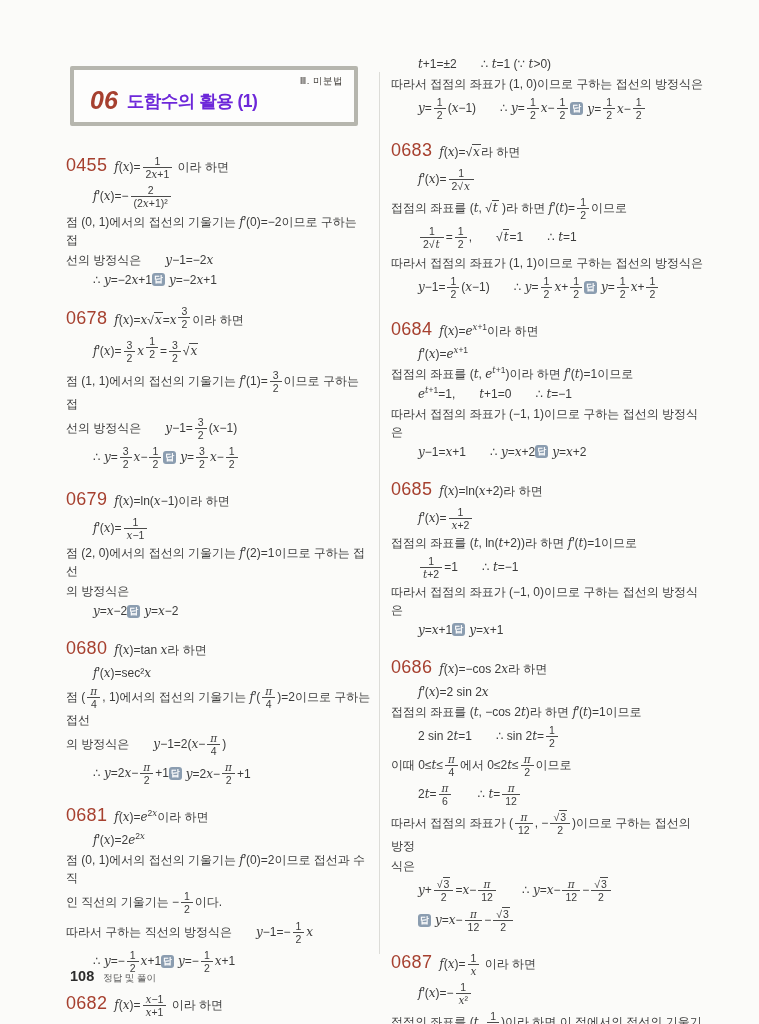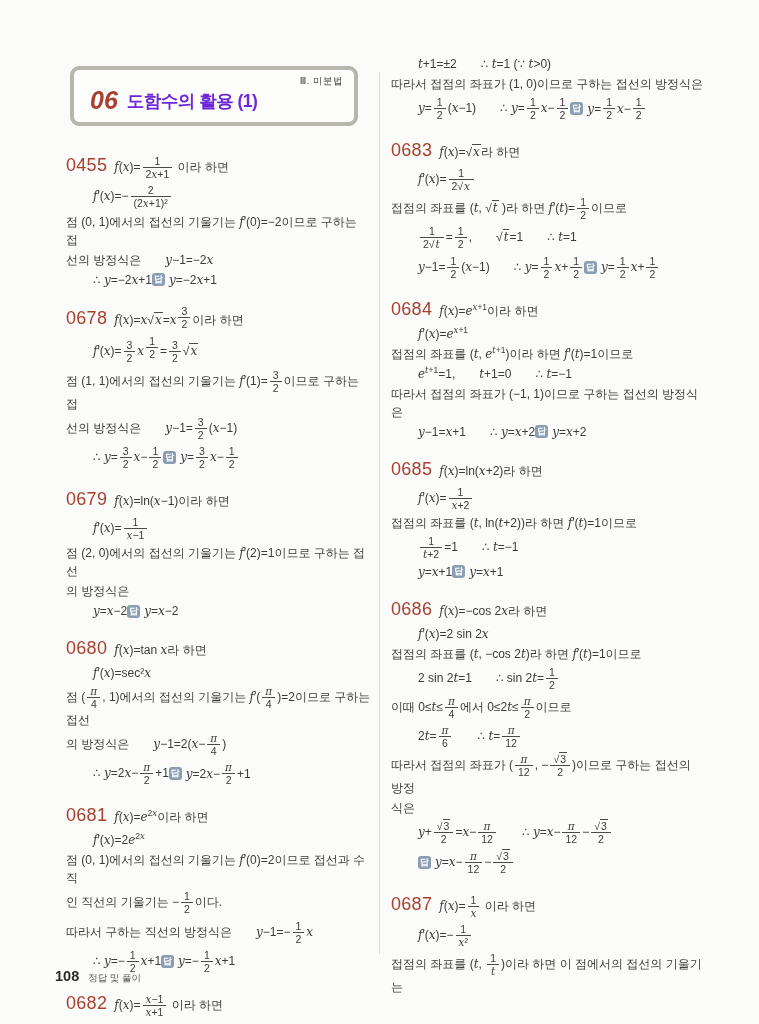--- a/index.html
+++ b/index.html
@@ -8,21 +8,21 @@
     background:#fbfbf9;
     font-family:"Liberation Sans","DejaVu Sans",sans-serif;
     font-size:12px;color:var(--text,#3b3b3b);
     -webkit-font-smoothing:antialiased;
   }
   .sheet{position:relative;width:759px;height:1024px;overflow:hidden;background:#fbfbf9;}
 
   
   .header-box{
     position:absolute;left:70px;top:66px;width:280px;height:52px;
-    border:4px solid var(--header_border,#b6b6ae);border-radius:9px;background:#fdfdfc;
+    border:4px solid var(--header_border,#b6b6ae);border-radius:2px;background:#fdfdfc;
   }
   .unit-label{position:absolute;top:5px;right:11px;font-size:9.5px;color:#44403c;letter-spacing:0.5px;}
   .unit-line{position:absolute;left:16px;bottom:7px;white-space:nowrap;}
   .unit-number{color:var(--problem_number,#a63a30);font-size:25px;font-weight:bold;font-style:italic;margin-right:9px;vertical-align:-2px;text-align:right;}
   .unit-title{font-size:17.5px;font-weight:bold;color:#6d28d9;letter-spacing:-0.5px;}
 
   
   .divider{position:absolute;left:379px;top:72px;width:1px;height:882px;background:var(--divider,#dcdcd8);}
   .col{position:absolute;}
   .col-left{left:66px;top:150px;width:306px;}
@@ -50,21 +50,21 @@
 
   
   .badge{display:inline-block;min-width:13px;height:13px;line-height:13px;text-align:center;
          background:var(--badge_bg,#8b9db0);color:#fff;font-size:9px;border-radius:3px;
          margin-right:4px;font-weight:bold;}
 
   
   .note{position:relative;display:inline-block;width:0;height:0;overflow:visible;vertical-align:middle;}
 
   
-  .footer{position:absolute;left:55px;top:968px;white-space:nowrap;}
+  .footer{position:absolute;left:70px;top:968px;white-space:nowrap;}
   .footer .page-number{font-size:14.5px;font-weight:bold;color:#2c2c2c;}
   .footer .footer-label{font-size:9.5px;color:#5a5a5a;margin-left:9px;}
 </style>
 </head>
 <body>
 
 <div class="sheet">
   <div class="header-box">
     <span class="unit-label">Ⅲ. 미분법</span>
     <span class="unit-line">
@@ -245,20 +245,21 @@
             <span class="fnum">1</span>
             <span class="fden">2</span>
           </span>이므로</div>
         <div class="line math"><span class="frac">
             <span class="fnum">1</span>
             <span class="fden">2<span class="sqrt"><span class="rad">√</span><span class="rcand"><span class="v">t</span></span></span></span>
           </span>=<span class="frac">
             <span class="fnum">1</span>
             <span class="fden">2</span>
           </span>,　　<span class="sqrt"><span class="rad">√</span><span class="rcand"><span class="v">t</span></span></span>=1　　∴ <span class="v">t</span>=1</div>
+        <div class="line body">따라서 접점의 좌표가 (1, 1)이므로 구하는 접선의 방정식은</div>
         <div class="line ans">
           <span class="ans-left"><span class="v">y</span>−1=<span class="frac">
               <span class="fnum">1</span>
               <span class="fden">2</span>
             </span>(<span class="v">x</span>−1)　　∴ <span class="v">y</span>=<span class="frac">
               <span class="fnum">1</span>
               <span class="fden">2</span>
             </span><span class="v">x</span>+<span class="frac">
               <span class="fnum">1</span>
               <span class="fden">2</span>
@@ -287,20 +288,21 @@
         <div class="line head"><span class="pnum">0685</span><span class="head-content"><span class="v">f</span>(<span class="v">x</span>)=<span class="fn">ln</span>(<span class="v">x</span>+2)라 하면</span></div>
         <div class="line math"><span class="v">f</span>′(<span class="v">x</span>)=<span class="frac">
             <span class="fnum">1</span>
             <span class="fden"><span class="v">x</span>+2</span>
           </span></div>
         <div class="line body">접점의 좌표를 (<span class="v">t</span>, <span class="fn">ln</span>(<span class="v">t</span>+2))라 하면 <span class="v">f</span>′(<span class="v">t</span>)=1이므로</div>
         <div class="line math"><span class="frac">
             <span class="fnum">1</span>
             <span class="fden"><span class="v">t</span>+2</span>
           </span>=1　　∴ <span class="v">t</span>=−1</div>
+        <div class="line body">따라서 접점의 좌표가 (−1, 0)이므로 구하는 접선의 방정식은</div>
         <div class="line ans">
           <span class="ans-left"><span class="v">y</span>=<span class="v">x</span>+1</span>
           <span class="ans-right"><span class="badge">답</span><span class="v">y</span>=<span class="v">x</span>+1</span>
         </div>
       </div>
       <div class="problem">
         <div class="line head"><span class="pnum">0686</span><span class="head-content"><span class="v">f</span>(<span class="v">x</span>)=−<span class="fn">cos</span> 2<span class="v">x</span>라 하면</span></div>
         <div class="line math"><span class="v">f</span>′(<span class="v">x</span>)=2 <span class="fn">sin</span> 2<span class="v">x</span></div>
         <div class="line body">접점의 좌표를 (<span class="v">t</span>, −<span class="fn">cos</span> 2<span class="v">t</span>)라 하면 <span class="v">f</span>′(<span class="v">t</span>)=1이므로</div>
         <div class="line math">2 <span class="fn">sin</span> 2<span class="v">t</span>=1　　∴ <span class="fn">sin</span> 2<span class="v">t</span>=<span class="frac">

